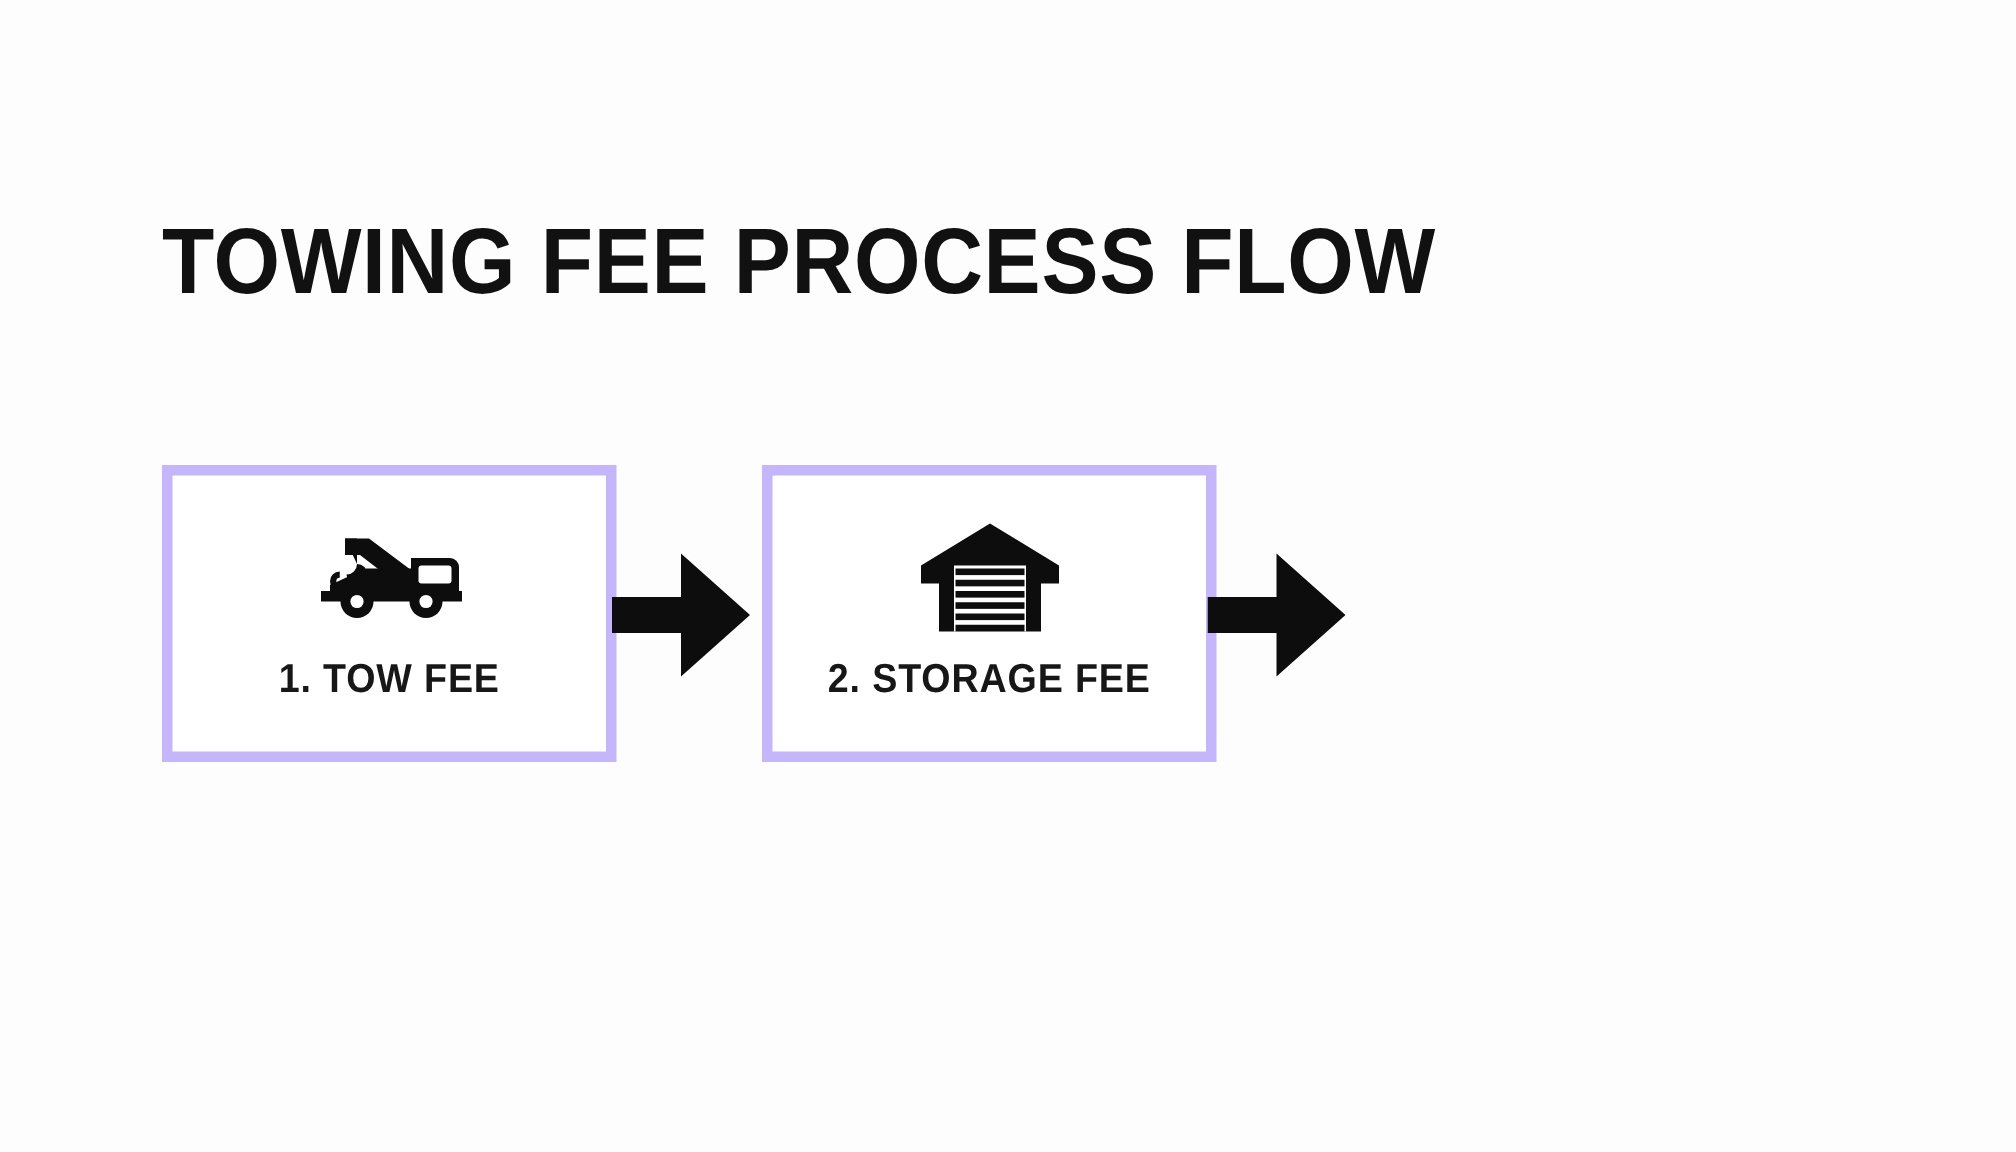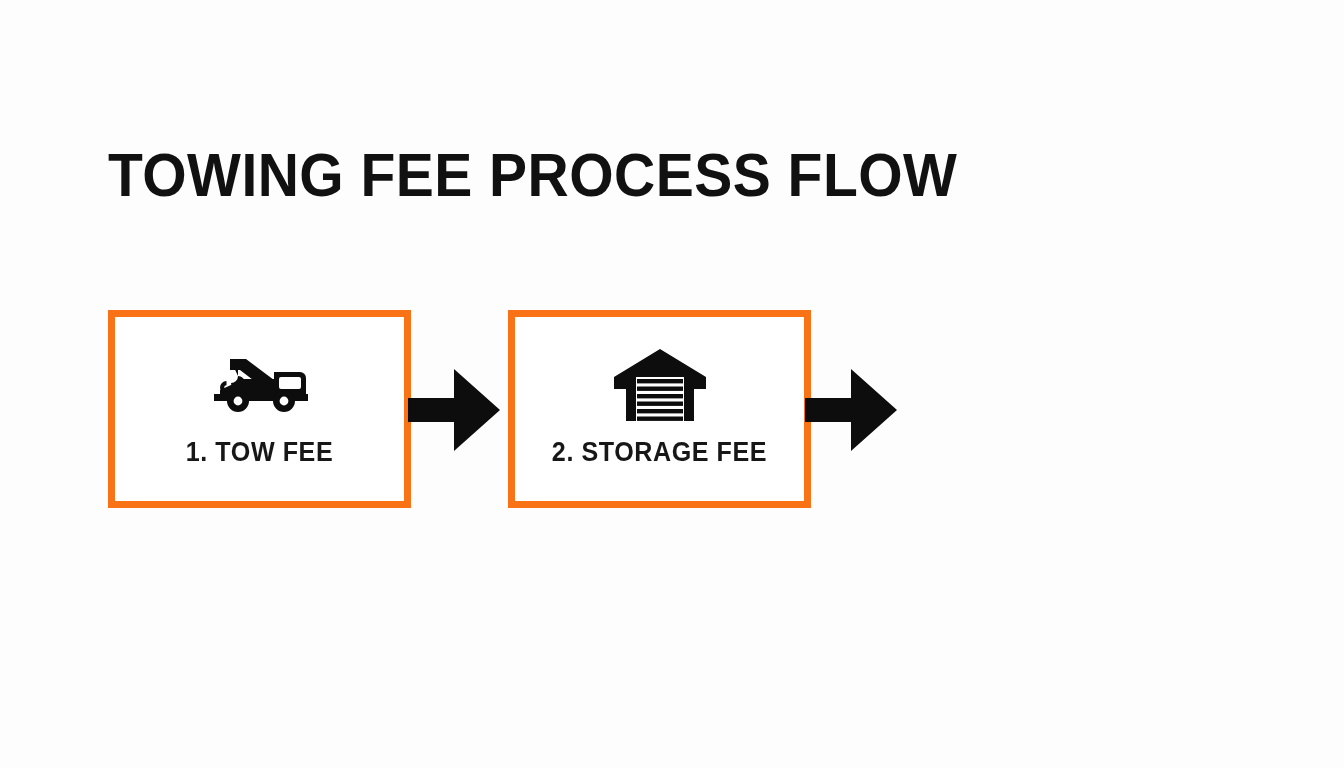--- a/index.html
+++ b/index.html
@@ -47,21 +47,21 @@
     width: 1104px;
     height: 198px;
   }
 
   .step-box {
     position: absolute;
     top: 0;
     width: 303px;
     height: 198px;
     box-sizing: border-box;
-    border: 7px solid #f97316;
+    border: 7px solid #c4b5fd;
     background: #ffffff;
     display: flex;
     flex-direction: column;
     align-items: center;
     justify-content: flex-start;
   }
   .step-box.b1 { left: 0px; }
   .step-box.b2 { left: 400px; }
   .step-box.b3 { left: 798px; }
 

